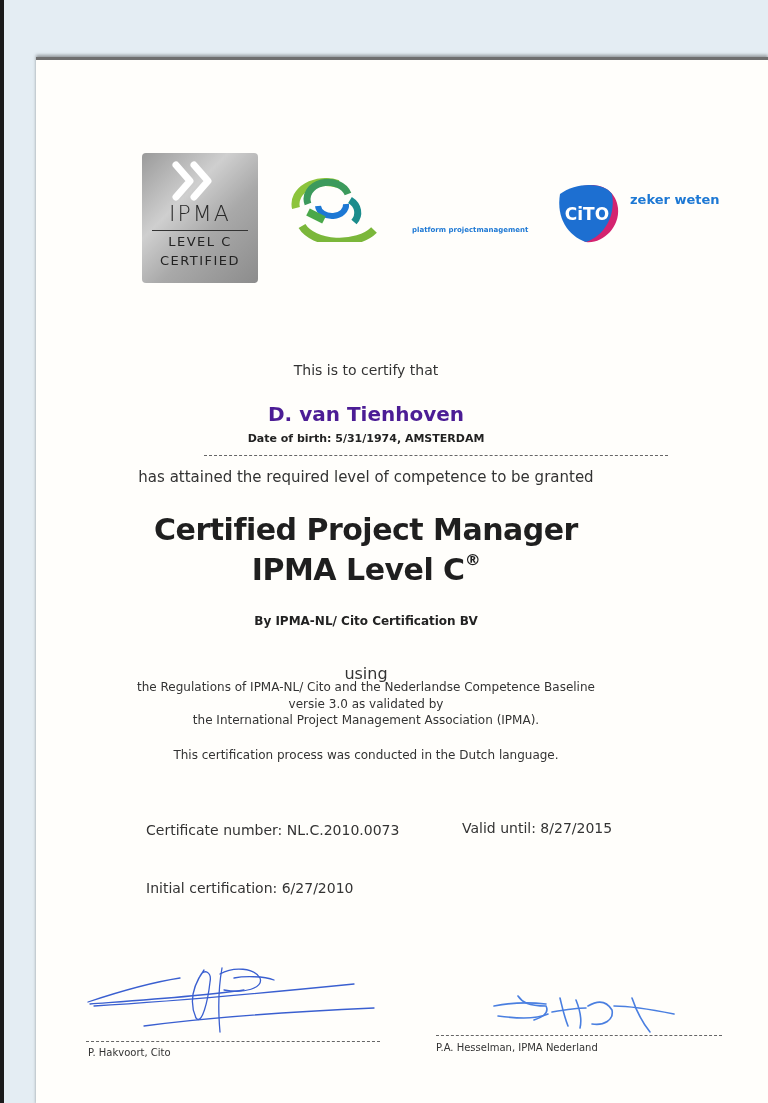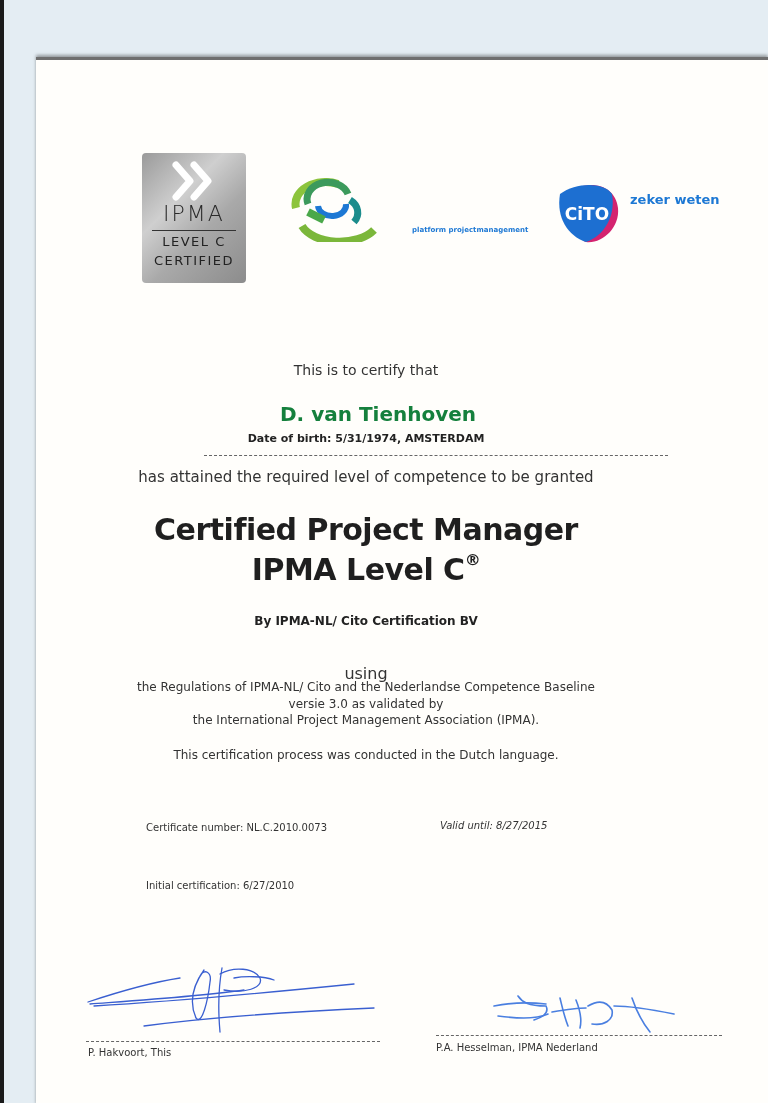--- a/index.html
+++ b/index.html
@@ -13,21 +13,21 @@
   .scanner-bg { position: absolute; left: 4px; top: 0; width: 764px; height: 1103px; background: #e4edf3; }
   .page {
     position: absolute; left: 36px; top: 57px; width: 732px; height: 1046px;
     background: #fffefb;
     border-top: 3px solid #6f6f6f;
     box-shadow: 0 -2px 3px rgba(0,0,0,0.35);
   }
   .abs { position: absolute; }
   
   .ipma-badge {
-    left: 106px; top: 93px; width: 104px; height: 130px;
+    left: 106px; top: 93px; width: 116px; height: 130px;
     background: linear-gradient(135deg, #9a9a9a 0%, #cfcfcf 35%, #a9a9a9 60%, #8c8c8c 100%);
     border-radius: 4px;
   }
   .ipma-badge .chev { position: absolute; left: 28px; top: 8px; width: 48px; height: 40px; }
   .ipma-badge .ipma-word {
     position: absolute; left: 0; right: 0; top: 48px; text-align: center;
     font-family: "DejaVu Sans", sans-serif; font-weight: 200; font-size: 22px; letter-spacing: 2px; color: #2a2a2a;
   }
   .ipma-badge .rule { position: absolute; left: 10px; right: 10px; top: 77px; height: 1px; background: #333; }
   .ipma-badge .lvl, .ipma-badge .cert {
@@ -43,38 +43,38 @@
     font-size: 34px; color: #1d78d4; letter-spacing: -0.5px; line-height: 34px;
   }
   .ipmanl-sub { left: 376px; top: 166px; font-size: 7px; color: #1d78d4; font-weight: bold; }
 
   .cito-mark { left: 520px; top: 120px; width: 68px; height: 66px; }
   .cito-tag { left: 594px; top: 132px; font-size: 13px; color: #1d78d4; font-weight: bold; }
 
   
   .center { left: 0; width: 660px; text-align: center; }
   .intro { top: 302px; font-size: 14px; color: #333; }
-  .name { top: 342px; font-size: 20px; font-weight: bold; color: #15803d; padding-left: 12px; }
+  .name { top: 342px; font-size: 20px; font-weight: bold; color: #4c1d95; }
   .dob { top: 372px; font-size: 11px; font-weight: bold; color: #222; }
   .dotted { left: 168px; top: 395px; width: 464px; border-top: 1px dashed #666; }
   .attained { top: 408px; font-size: 15px; color: #333; }
   .title1 { top: 452px; font-size: 30px; font-weight: bold; color: #1f1f1f; letter-spacing: -0.5px; }
   .title2 { top: 492px; font-size: 30px; font-weight: bold; color: #1f1f1f; letter-spacing: -0.5px; }
   .title2 sup { font-size: 16px; vertical-align: top; position: relative; top: -2px; }
   .by { top: 554px; font-size: 12px; font-weight: bold; color: #222; }
   .cbody { top: 571px; font-size: 12px; color: #333; }
   .using { top: 604px; font-size: 16px; color: #333; }
   .regs1 { top: 620px; font-size: 12px; color: #333; }
   .regs2 { top: 637px; font-size: 12px; color: #333; }
   .regs3 { top: 653px; font-size: 12px; color: #333; }
   .lang { top: 688px; font-size: 12px; color: #333; }
 
-  .meta { font-size: 10px; color: #333; }
+  .meta { font-size: 14px; color: #333; }
   .certno { left: 110px; top: 762px; }
-  .valid { left: 404px; top: 760px; font-style: italic; }
+  .valid { left: 426px; top: 760px; }
   .initial { left: 110px; top: 820px; }
 
   .sig1 { left: 48px; top: 900px; width: 300px; height: 80px; }
   .sig2 { left: 428px; top: 916px; width: 230px; height: 60px; }
   .line1 { left: 50px; top: 981px; width: 294px; border-top: 1px dashed #666; }
   .line2 { left: 400px; top: 975px; width: 286px; border-top: 1px dashed #666; }
   .signer { font-size: 10px; color: #333; }
   .signer1 { left: 52px; top: 987px; }
   .signer2 { left: 400px; top: 982px; }
 </style>
@@ -154,15 +154,15 @@
       <path d="M96,22 C98,30 100,40 104,50"></path>
       <path d="M88,36 C100,34 112,32 122,32"></path>
       <path d="M112,24 C116,34 118,44 116,52"></path>
       <path d="M124,30 C134,24 142,24 148,34 C150,44 140,50 128,48"></path>
       <path d="M150,30 C170,30 190,34 210,38"></path>
       <path d="M168,22 C172,34 178,46 186,56"></path>
     </g>
   </svg>
   <div class="abs line1"></div>
   <div class="abs line2"></div>
-  <div class="abs signer signer1">P. Hakvoort, This</div>
+  <div class="abs signer signer1">P. Hakvoort, Cito</div>
   <div class="abs signer signer2">P.A. Hesselman, IPMA Nederland</div>
 </div>
 
 </body></html>

